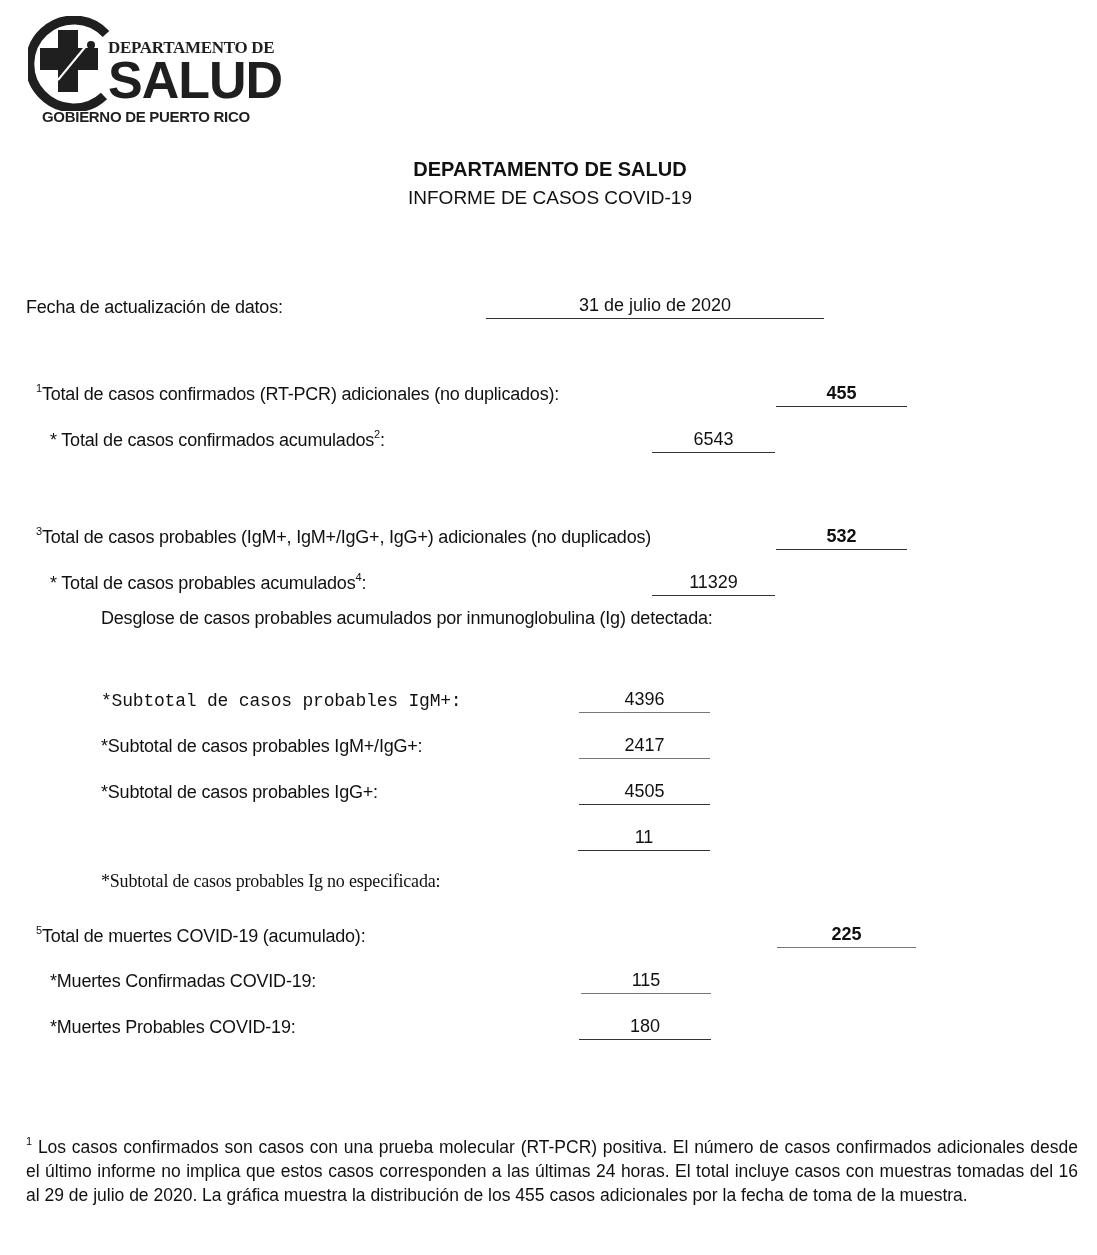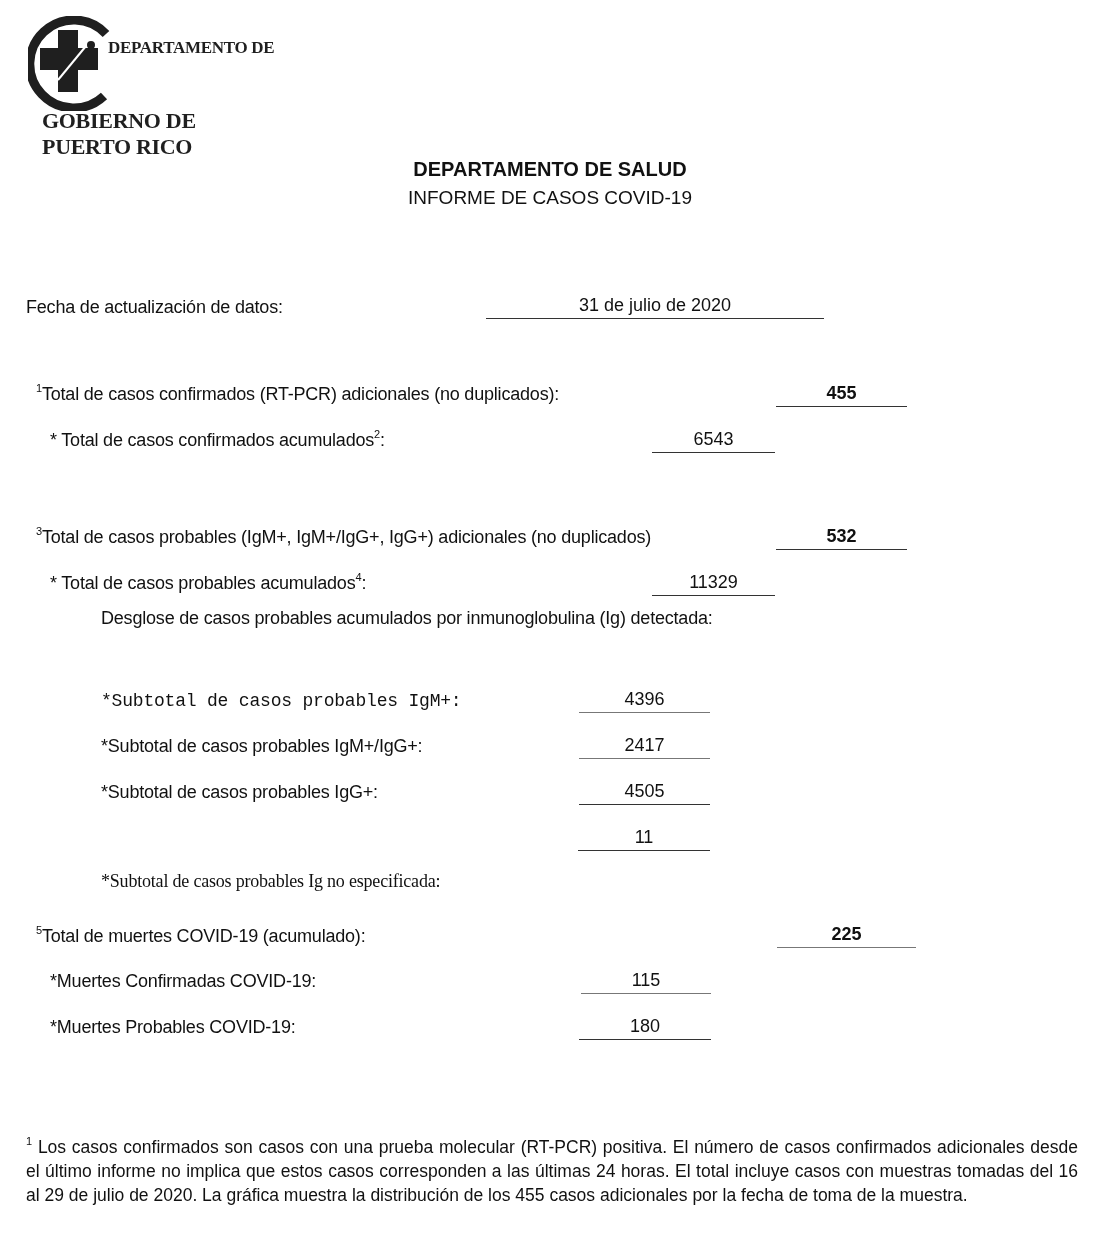--- a/index.html
+++ b/index.html
@@ -33,21 +33,21 @@
     .logo-dept {
       position: absolute; left: 80px; top: 22px;
       font-weight: bold; font-size: 17px; letter-spacing: -0.3px; color: #1f1f1f; font-family: Liberation Serif, serif;
     }
     .logo-salud {
       position: absolute; left: 80px; top: 36px;
       font-weight: bold; font-size: 52px; line-height: 56px; letter-spacing: -1px; color: #1f1f1f;
     }
     .logo-gov {
       position: absolute; left: 14px; top: 92px;
-      font-weight: bold; font-size: 22px; letter-spacing: -0.3px; color: #1f1f1f; font-family: Liberation Serif, serif;
+      font-weight: bold; font-size: 15px; letter-spacing: -0.3px; color: #1f1f1f;
     }
 
     .title-main {
       position: absolute; left: 0; width: 1100px; top: 157px;
       text-align: center; font-weight: bold; font-size: 20px; line-height: 24px;
     }
     .title-sub {
       position: absolute; left: 0; width: 1100px; top: 186px;
       text-align: center; font-size: 19px; line-height: 24px;
     }
@@ -61,20 +61,21 @@
 
 <div class="logo">
   <svg class="abs" style="left:0;top:0;" width="90" height="95" viewBox="0 0 90 95">
     <path d="M78 18 A44 44 0 1 0 76 80" fill="none" stroke="#1f1f1f" stroke-width="9"></path>
     <rect x="30" y="14" width="20" height="62" fill="#1f1f1f"></rect>
     <rect x="12" y="32" width="58" height="22" fill="#1f1f1f"></rect>
     <line x1="30" y1="64" x2="58" y2="30" stroke="#ffffff" stroke-width="2"></line>
     <circle cx="63" cy="29" r="4" fill="#1f1f1f"></circle>
   </svg>
   <div class="logo-dept">DEPARTAMENTO DE</div>
+  <div class="logo-salud">SALUD</div>
   <div class="logo-gov">GOBIERNO DE PUERTO RICO</div>
 </div>
 
 <div class="title-main">DEPARTAMENTO DE SALUD</div>
 <div class="title-sub">INFORME DE CASOS COVID-19</div>
 
 <div class="abs txt" style="left:26px;top:296px;">Fecha de actualización de datos:</div>
 <div class="val" style="left:486px;top:294px;width:338px;">31 de julio de 2020</div>
 
 <div class="abs txt" style="left:36px;top:383px;"><sup>1</sup><span>Total de casos confirmados (RT-PCR) adicionales (no duplicados):</span></div>

